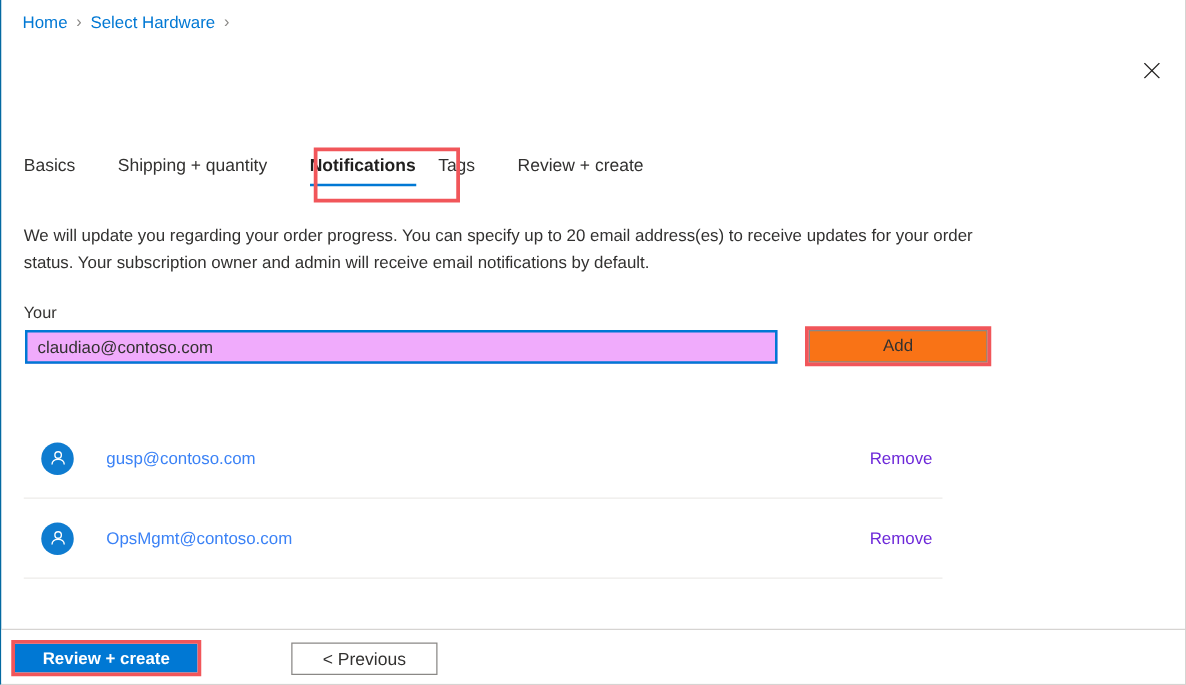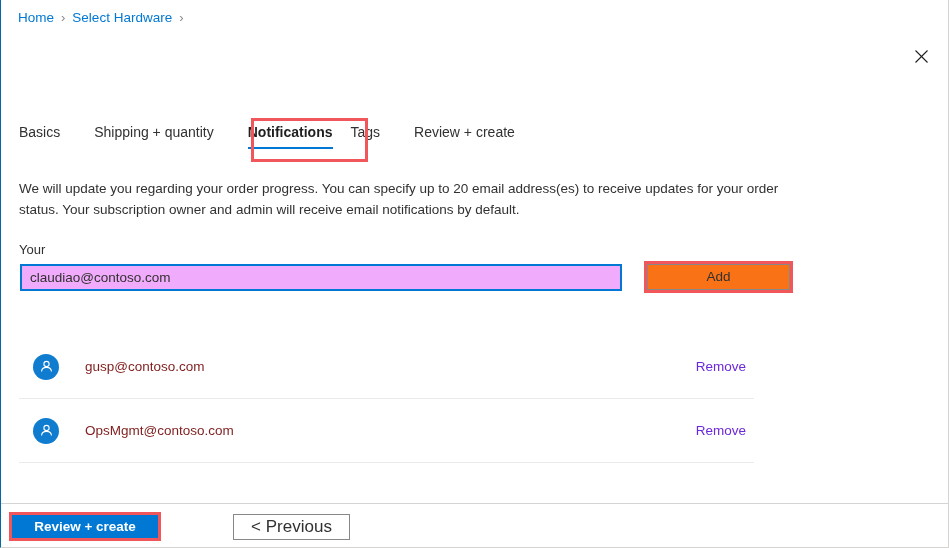--- a/index.html
+++ b/index.html
@@ -222,21 +222,21 @@
     background: #0f7cd0;
     flex: 0 0 auto;
     margin-left: 14px;
     display: flex;
     align-items: center;
     justify-content: center;
   }
   .email-text {
     margin-left: 26px;
     font-size: 13.5px;
-    color: #7f1d1d;
+    color: #3b82f6;
     flex: 1 1 auto;
   }
   .remove-link {
     color: #6d28d9;
     font-size: 13.5px;
     cursor: pointer;
     margin-right: 8px;
     white-space: nowrap;
   }
 
@@ -274,21 +274,21 @@
     line-height: 23px;
     text-align: center;
   }
   .btn-secondary {
     position: absolute;
     top: 514px;
     height: 26px;
     background: #ffffff;
     border: 1px solid #8a8886;
     font-family: "Liberation Sans", sans-serif;
-    font-size: 17px;
+    font-size: 14px;
     color: #323130;
     cursor: pointer;
     padding: 0;
     text-align: center;
     line-height: 24px;
   }
   .btn-prev { left: 232px; width: 117px; }
   .btn-next { left: 357px; width: 134px; }
 </style>
 </head>

